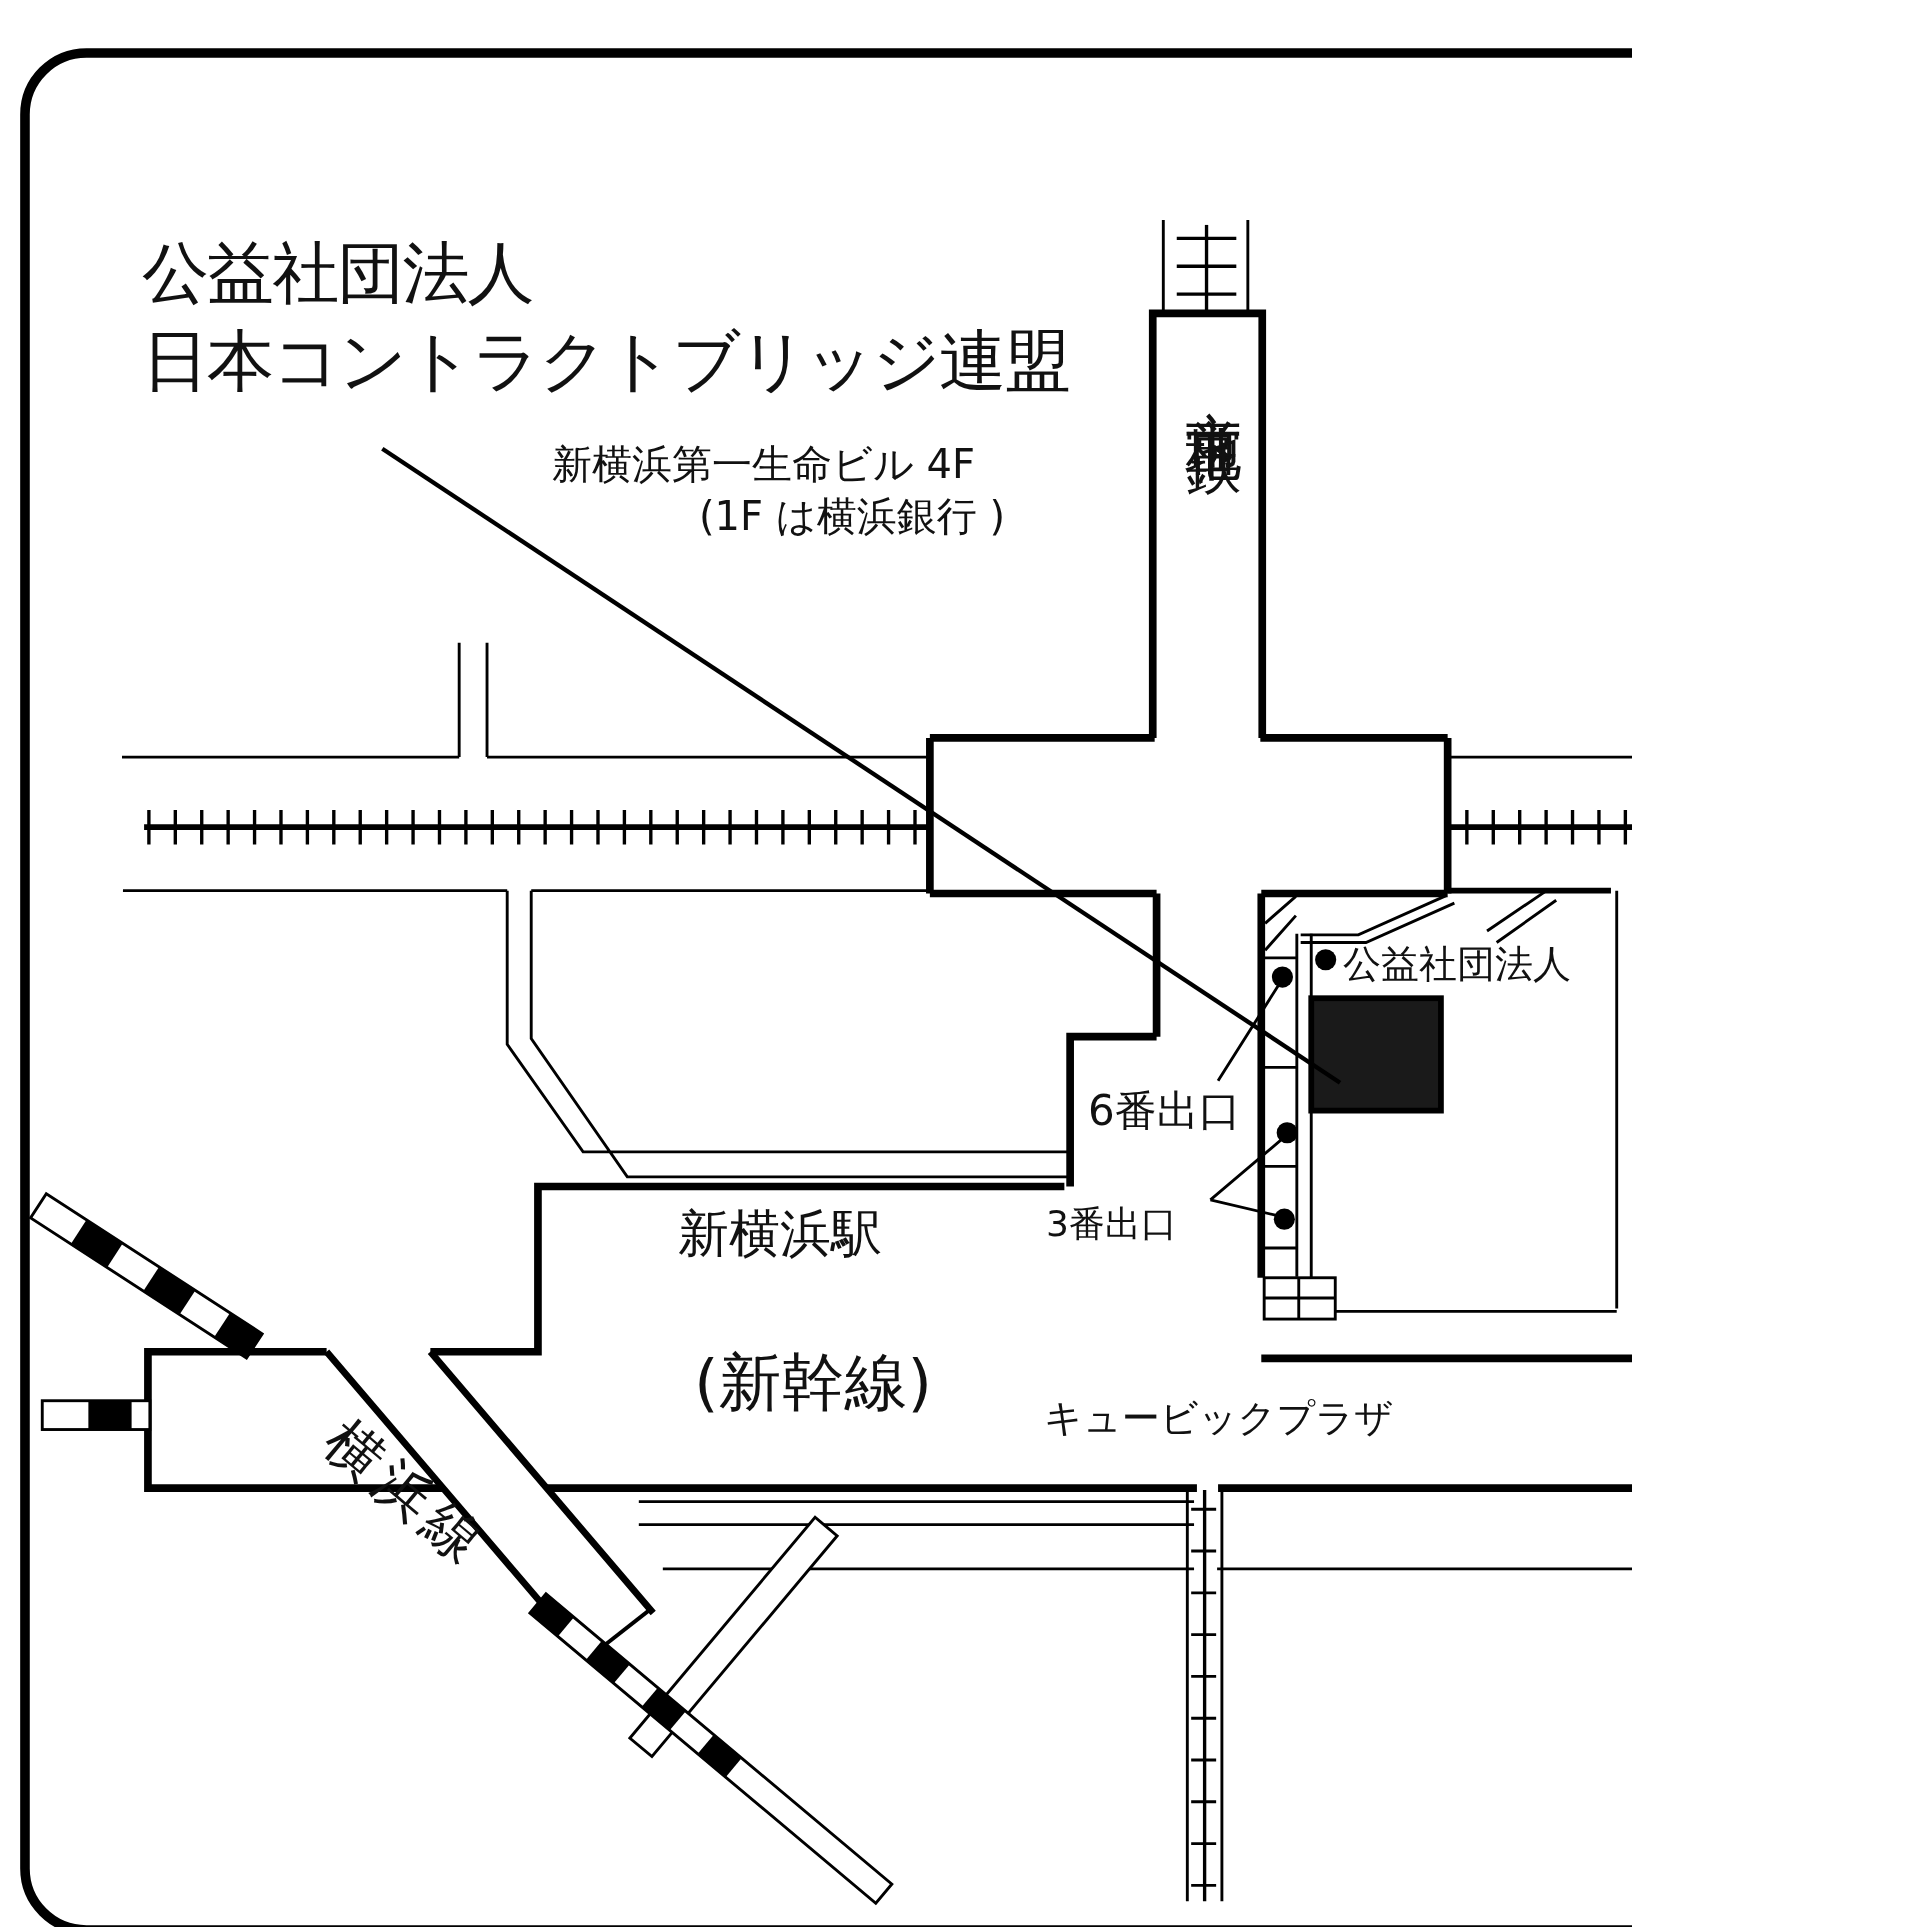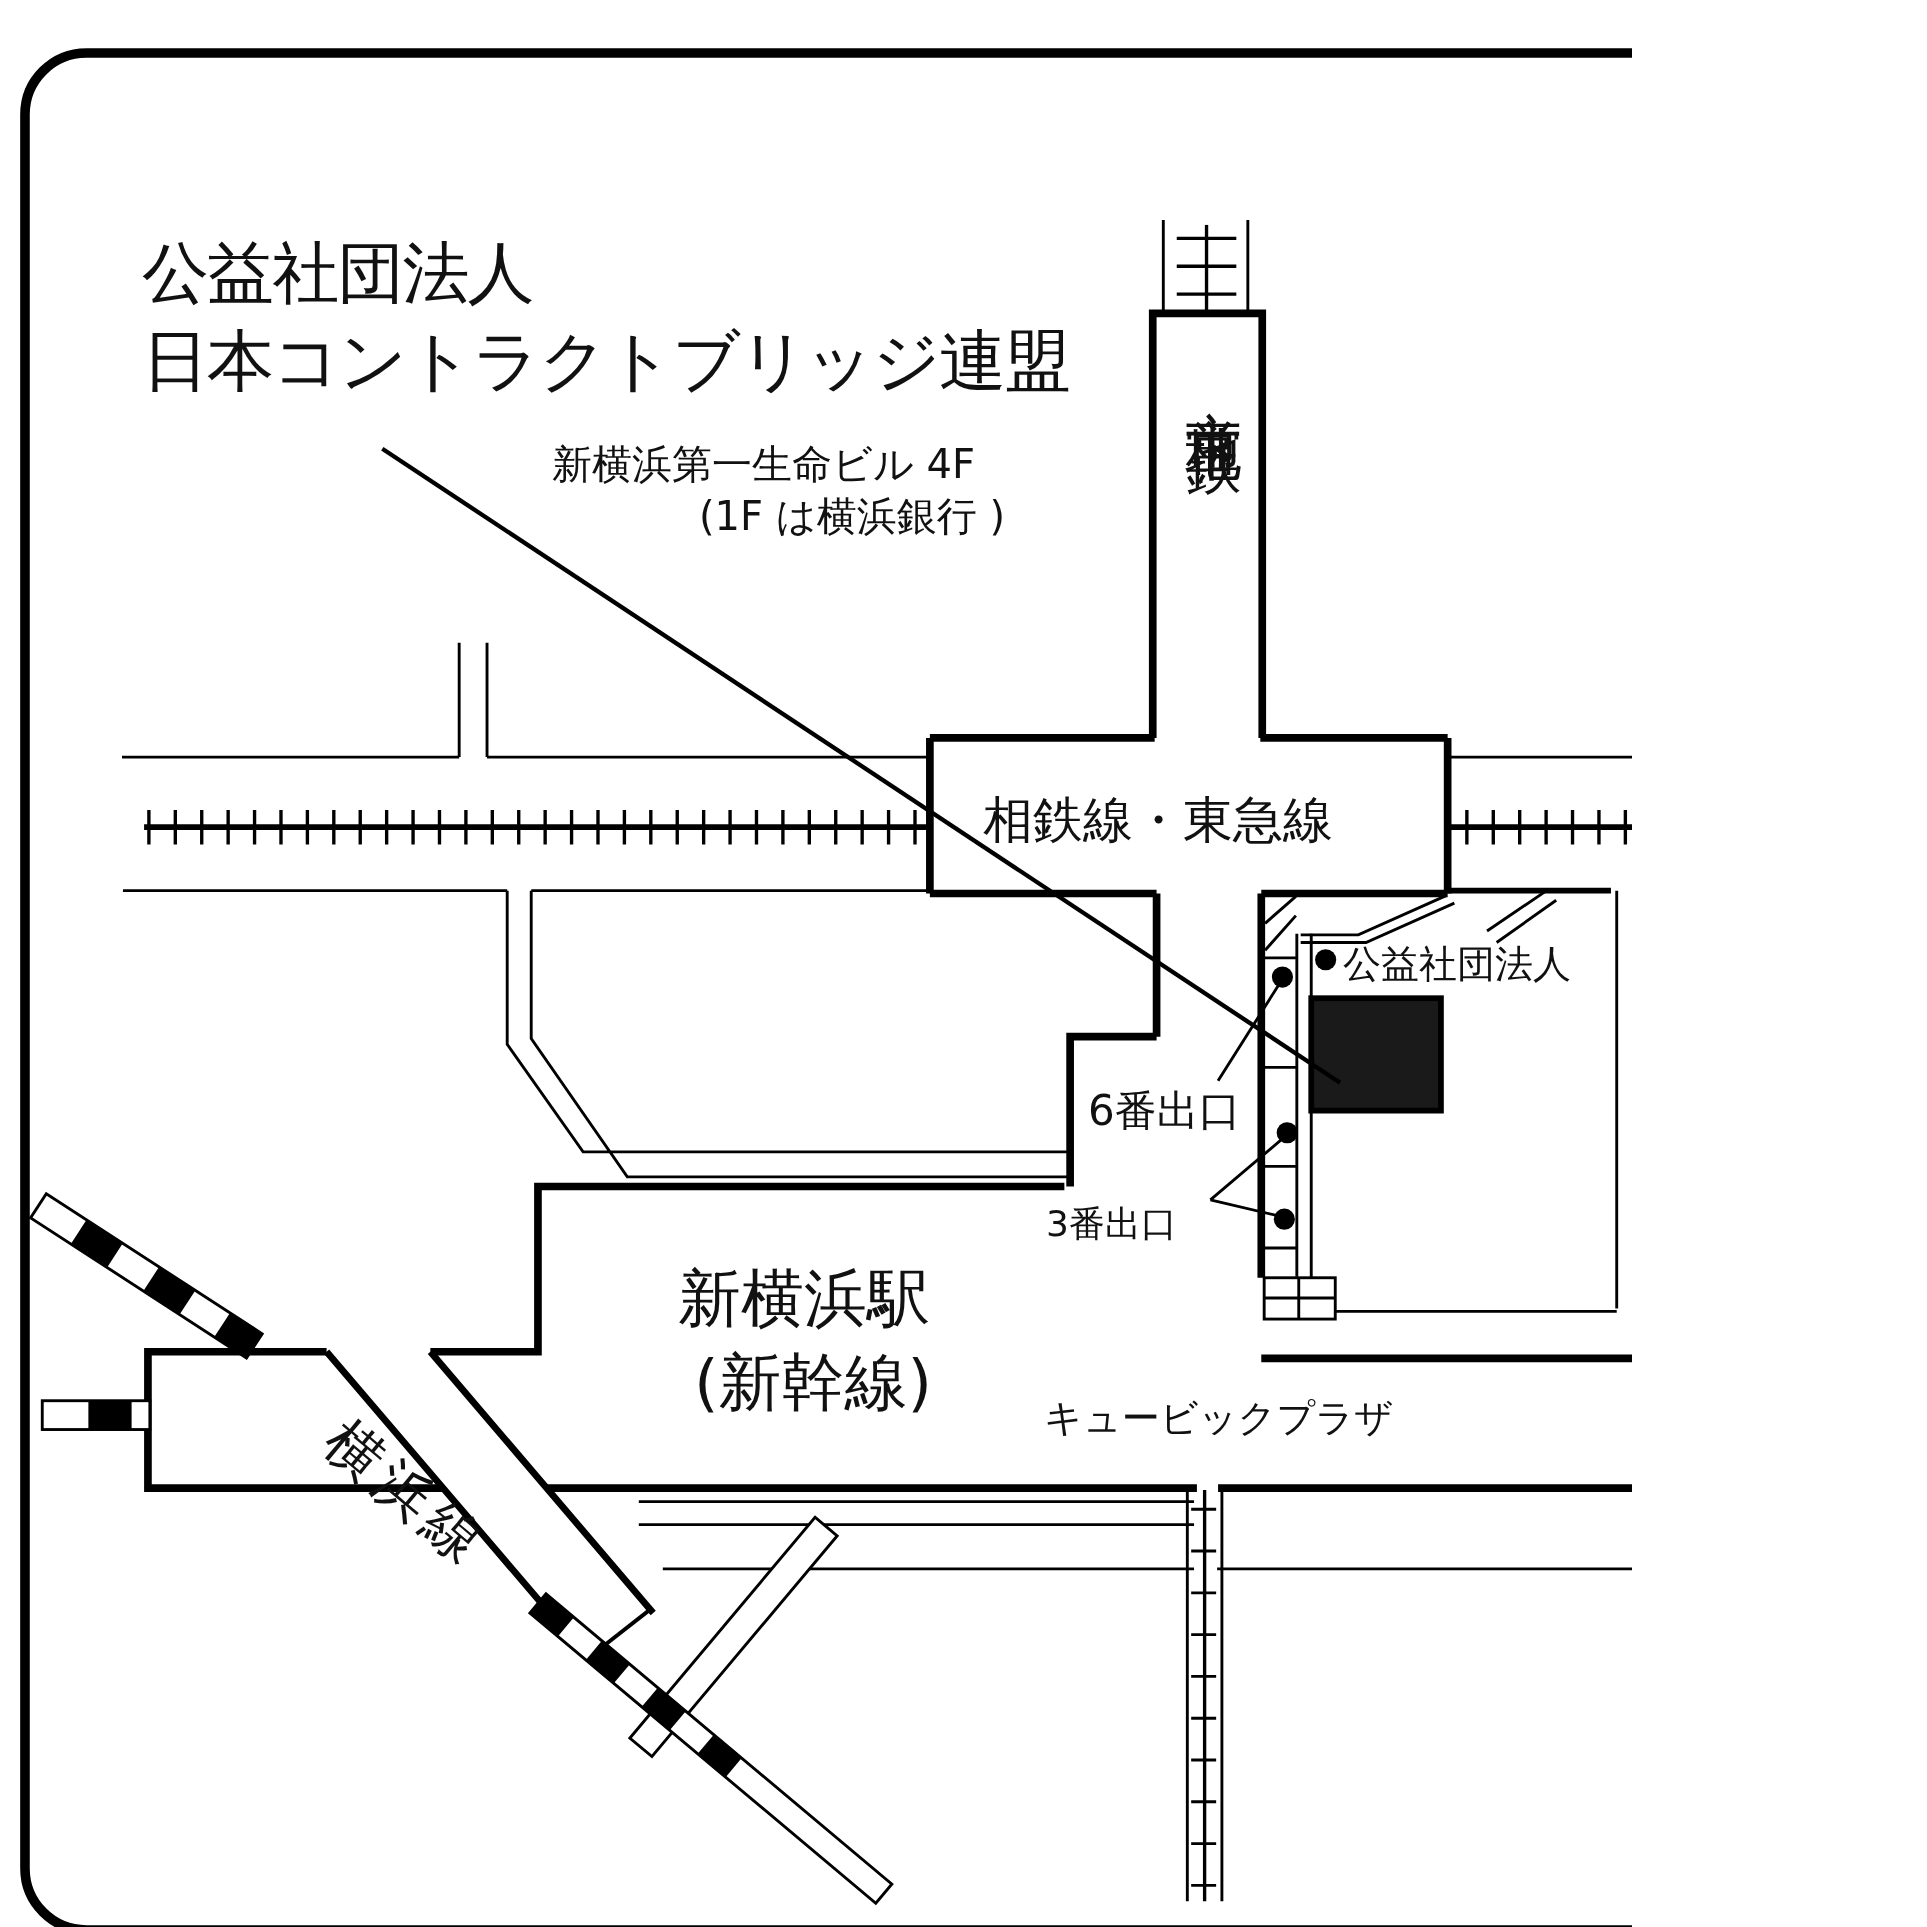--- a/index.html
+++ b/index.html
@@ -119,25 +119,24 @@
 
   <rect x="26" y="26" width="1954" height="1954" rx="64" ry="64" fill="none" stroke="#000" stroke-width="10"></rect>
 </svg>
 
   <div class="lbl org" style="left:142px;top:200px;">公益社団法人</div>
   <div class="lbl org" style="left:142px;top:288px;">日本コントラクトブリッジ連盟</div>
   <div class="lbl sub" style="left:552px;top:409px;">新横浜第一生命ビル 4F</div>
   <div class="lbl sub" style="left:699px;top:461px;">(1F は横浜銀行 )</div>
 
   <div class="lbl vert" style="left:1176px;top:338px;font-size:56px;">市営地下鉄</div>
-  <div class="lbl" style="left:983px;top:759px;font-size:50px;">相鉄線・東急線</div>
 
   <div class="lbl" style="left:1343px;top:911px;font-size:38px;">公益社団法人</div>
   <div class="lbl" style="left:1088px;top:1055px;font-size:42px;text-align:center;">6番出口</div>
   <div class="lbl" style="left:1046px;top:1172px;font-size:36px;">3番出口</div>
 
-  <div class="lbl" style="left:678px;top:1228px;font-size:63px;">新横浜駅</div>
+  <div class="lbl" style="left:678px;top:1172px;font-size:51px;">新横浜駅</div>
   <div class="lbl" style="left:694px;top:1312px;font-size:63px;text-align:center;">(新幹線)</div>
   <div class="lbl" style="left:1044px;top:1365px;font-size:38px;">キュービックプラザ</div>
 
   <div class="lbl rot40" style="left:357px;top:1376px;font-size:56px;">横浜線</div>
 </div>
 
 
 </body></html>

